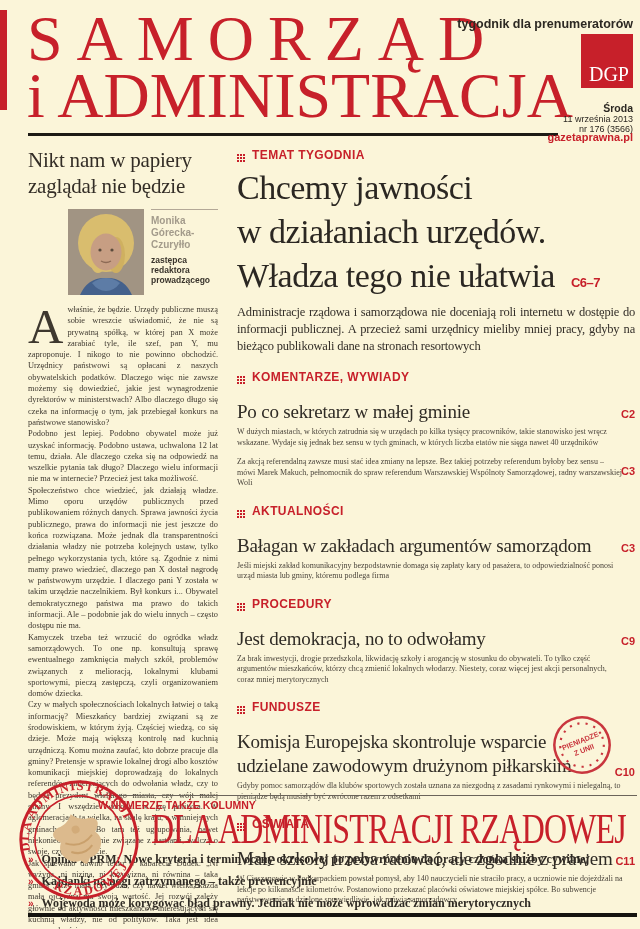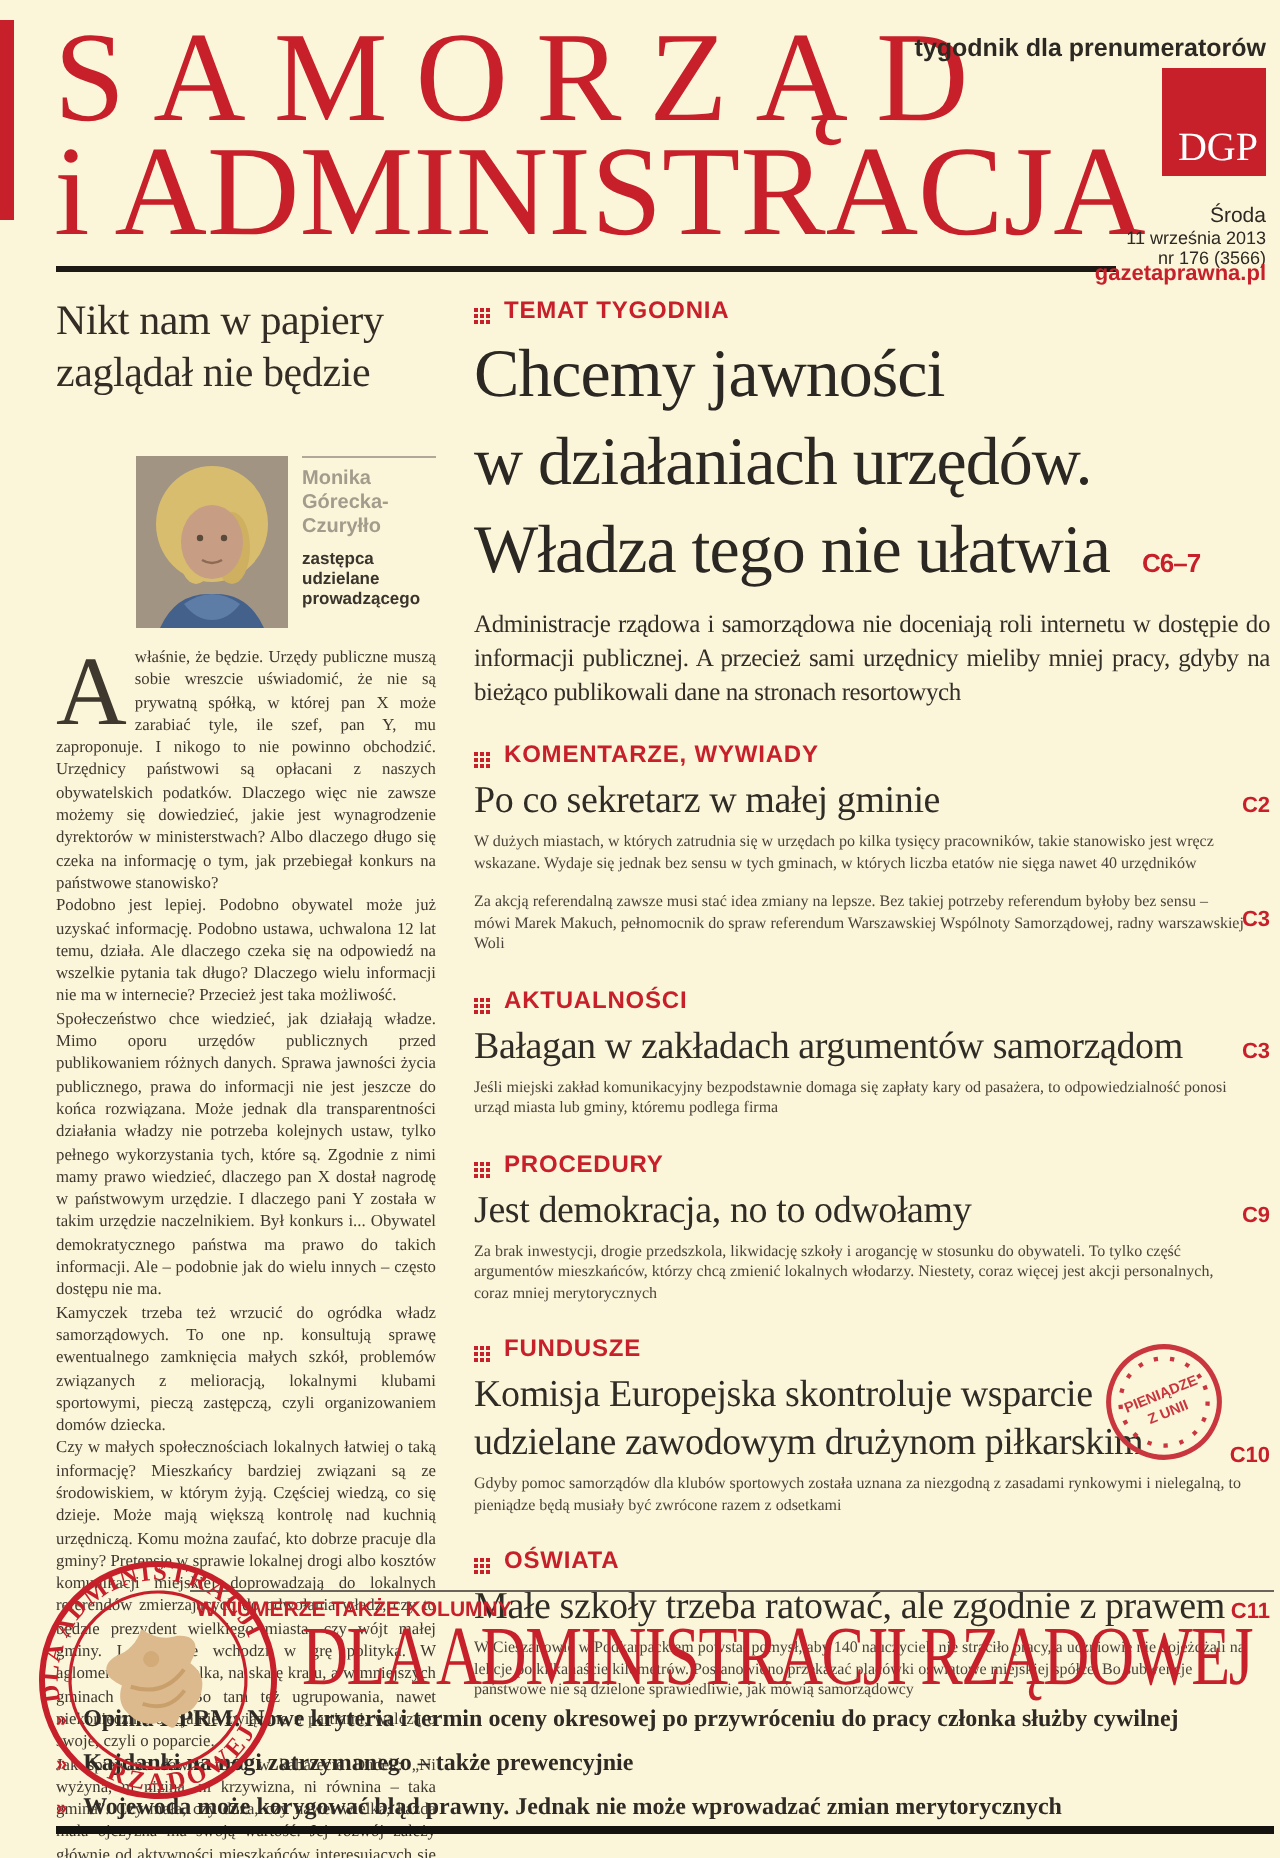--- a/index.html
+++ b/index.html
@@ -10,50 +10,50 @@
   .red-bar{position:absolute;left:0;top:10px;width:7px;height:100px;background:#c7202a;}
   .masthead{position:absolute;left:27px;top:10px;color:#c7202a;line-height:57px;}
   .m1{font-size:64px;letter-spacing:14px;}
   .m2{font-size:64px;letter-spacing:0px;}
   .tagline{position:absolute;top:17px;right:7px;font:bold 12.5px "Liberation Sans",sans-serif;color:#2c2822;}
   .dgp{position:absolute;top:34px;right:7px;width:52px;height:54px;background:#c7202a;color:#fff;
        display:flex;align-items:flex-end;justify-content:flex-end;padding:0 4px 2px 16px;box-sizing:border-box;
        font:20px "Liberation Serif",serif;}
   .issue-block{position:absolute;top:103px;right:7px;text-align:right;
        font-family:"Liberation Sans",sans-serif;color:#2c2822;}
-  .weekday{font-weight:normal;font-size:10.5px;line-height:11px;}
+  .weekday{font-weight:bold;font-size:10.5px;line-height:11px;}
   .idate,.inum{font-size:9px;line-height:10px;}
   .header-rule{position:absolute;left:28px;top:133px;width:530px;height:3px;background:#1d1a15;}
   .site{position:absolute;top:131px;right:7px;font:bold 11px "Liberation Sans",sans-serif;color:#c7202a;}
 
   
   .col-left{position:absolute;left:28px;top:147px;width:190px;}
   .ed-headline{font-size:21px;line-height:26px;color:#332d26;letter-spacing:-0.2px;}
-  .author{margin-top:29px;display:flex;gap:7px;padding-left:40px;}
+  .author{margin-top:10px;display:flex;gap:7px;padding-left:40px;}
   .photo{width:76px;height:86px;flex:none;display:block;}
   .author-info{flex:1;border-top:1px solid #b3a897;padding-top:5px;}
   .a-name{font:bold 10px/12px "Liberation Sans",sans-serif;color:#a39b8b;}
   .a-role{margin-top:4px;font:8.5px/10px "Liberation Sans",sans-serif;color:#39342c;font-weight:bold;}
   .ed-body{margin-top:9px;font-size:8.4px;line-height:11.3px;color:#3e382f;text-align:justify;hyphens:auto;}
   .ed-body p{margin:0;}
   .dropcap{float:left;font-size:49px;line-height:41px;padding:2px 4px 0 0;color:#3e382f;}
 
   
   .col-main{position:absolute;left:237px;top:148px;width:398px;}
   .sec-label{display:flex;align-items:center;gap:6px;color:#c7202a;
              font:bold 12px "Liberation Sans",sans-serif;letter-spacing:0.4px;}
   .grid-icon{width:2px;height:2px;background:#c7202a;flex:none;margin-right:7px;
      box-shadow:3px 0 #c7202a,6px 0 #c7202a,0 3px #c7202a,3px 3px #c7202a,6px 3px #c7202a,
                 0 6px #c7202a,3px 6px #c7202a,6px 6px #c7202a;}
   .feat-hl{font-size:34px;line-height:37px;color:#2b2722;letter-spacing:-0.5px;white-space:nowrap;margin-top:7px;}
   .feat-ref{font:bold 13px "Liberation Sans",sans-serif;color:#c7202a;margin-left:16px;white-space:nowrap;}
   .feat-lede{margin-top:10px;font-size:12.5px;line-height:17px;color:#332e28;letter-spacing:-0.2px;text-align:justify;}
   .section{margin-top:15px;}
   .item{position:relative;margin-top:4px;}
-  .item-hl{font-size:19px;line-height:24px;color:#2f2b25;letter-spacing:-0.2px;white-space:nowrap;margin-top:5px;}
+  .item-hl{font-size:19px;line-height:24px;color:#2f2b25;letter-spacing:-0.2px;white-space:nowrap;margin-top:16px;}
   .item-lede{margin-top:3px;margin-bottom:9px;font-size:8px;line-height:10.5px;color:#4a443b;width:97%;text-align:left;}
   .page-ref{position:absolute;right:0;top:8px;font:bold 11px "Liberation Sans",sans-serif;color:#c7202a;}
   .ref-lower{top:36px;}
   .stamp{position:absolute;right:22px;top:-16px;width:62px;height:62px;}
 
   
   .bottom-rule-thin{position:absolute;left:95px;top:795px;width:542px;height:1px;background:#6b645a;}
   .kicker{position:absolute;left:98px;top:799px;font:bold 10.5px "Liberation Sans",sans-serif;color:#c7202a;}
   .bottom-hl{position:absolute;left:151px;top:806px;font-size:42px;line-height:46px;color:#c7202a;
              white-space:nowrap;letter-spacing:-1px;transform:scaleX(0.76);transform-origin:left top;}
@@ -96,21 +96,21 @@
         <ellipse cx="48" cy="46" rx="9" ry="18" fill="#cfb060"></ellipse>
         <ellipse cx="38" cy="43" rx="15.5" ry="18.5" fill="#c79e83"></ellipse>
         <circle cx="32" cy="41" r="1.6" fill="#5a4a3c"></circle>
         <circle cx="44" cy="41" r="1.6" fill="#5a4a3c"></circle>
         <path d="M33 52 q5 3 10 0" stroke="#8d6a55" stroke-width="1.3" fill="none"></path>
         <path d="M12 86 q8 -18 26 -17 q18 -1 26 17 z" fill="#44618c"></path>
         <path d="M24 74 q14 -10 28 0 q-6 8 -14 8 q-8 0 -14 -8 z" fill="#5d7ca6"></path>
       </svg>
       <div class="author-info">
         <div class="a-name">Monika Górecka-Czuryłło</div>
-        <div class="a-role">zastępca udzielane prowadzącego</div>
+        <div class="a-role">zastępca redaktora prowadzącego</div>
       </div>
     </div>
 
     <div class="ed-body">
       <p><span class="dropcap">A</span><span>właśnie, że będzie. Urzędy publiczne muszą sobie wreszcie uświadomić, że nie są prywatną spółką, w której pan X może zarabiać tyle, ile szef, pan Y, mu zaproponuje. I nikogo to nie powinno obchodzić. Urzędnicy państwowi są opłacani z naszych obywatelskich podatków. Dlaczego więc nie zawsze możemy się dowiedzieć, jakie jest wynagrodzenie dyrektorów w ministerstwach? Albo dlaczego długo się czeka na informację o tym, jak przebiegał konkurs na państwowe stanowisko?</span></p>
       <p>Podobno jest lepiej. Podobno obywatel może już uzyskać informację. Podobno ustawa, uchwalona 12 lat temu, działa. Ale dlaczego czeka się na odpowiedź na wszelkie pytania tak długo? Dlaczego wielu informacji nie ma w internecie? Przecież jest taka możliwość.</p>
       <p>Społeczeństwo chce wiedzieć, jak działają władze. Mimo oporu urzędów publicznych przed publikowaniem różnych danych. Sprawa jawności życia publicznego, prawa do informacji nie jest jeszcze do końca rozwiązana. Może jednak dla transparentności działania władzy nie potrzeba kolejnych ustaw, tylko pełnego wykorzystania tych, które są. Zgodnie z nimi mamy prawo wiedzieć, dlaczego pan X dostał nagrodę w państwowym urzędzie. I dlaczego pani Y została w takim urzędzie naczelnikiem. Był konkurs i... Obywatel demokratycznego państwa ma prawo do takich informacji. Ale – podobnie jak do wielu innych – często dostępu nie ma.</p>
       <p>Kamyczek trzeba też wrzucić do ogródka władz samorządowych. To one np. konsultują sprawę ewentualnego zamknięcia małych szkół, problemów związanych z melioracją, lokalnymi klubami sportowymi, pieczą zastępczą, czyli organizowaniem domów dziecka.</p>
       <p>Czy w małych społecznościach lokalnych łatwiej o taką informację? Mieszkańcy bardziej związani są ze środowiskiem, w którym żyją. Częściej wiedzą, co się dzieje. Może mają większą kontrolę nad kuchnią urzędniczą. Komu można zaufać, kto dobrze pracuje dla gminy? Pretensje w sprawie lokalnej drogi albo kosztów komunikacji miejskiej doprowadzają do lokalnych referendów zmierzających do odwołania władz, czy to będzie prezydent wielkiego miasta, czy wójt małej gminy. I wszędzie wchodzi w grę polityka. W aglomeracjach ta wielka, na skalę kraju, a w mniejszych gminach lokalna. Bo tam też ugrupowania, nawet niekoniecznie oficjalnie związane z partiami, walczą o swoje, czyli o poparcie.</p>
       <p>Jak śpiewano dawno temu w kabarecie Dudek: „Ni wyżyna, ni nizina, ni krzywizna, ni równina – taka gmina”. Czy mała, czy duża, czy nawet wielka, każda mała ojczyzna ma swoją wartość. Jej rozwój zależy głównie od aktywności mieszkańców interesujących się kuchnią władzy, nie od polityków. Taka jest idea samorządności.</p>

